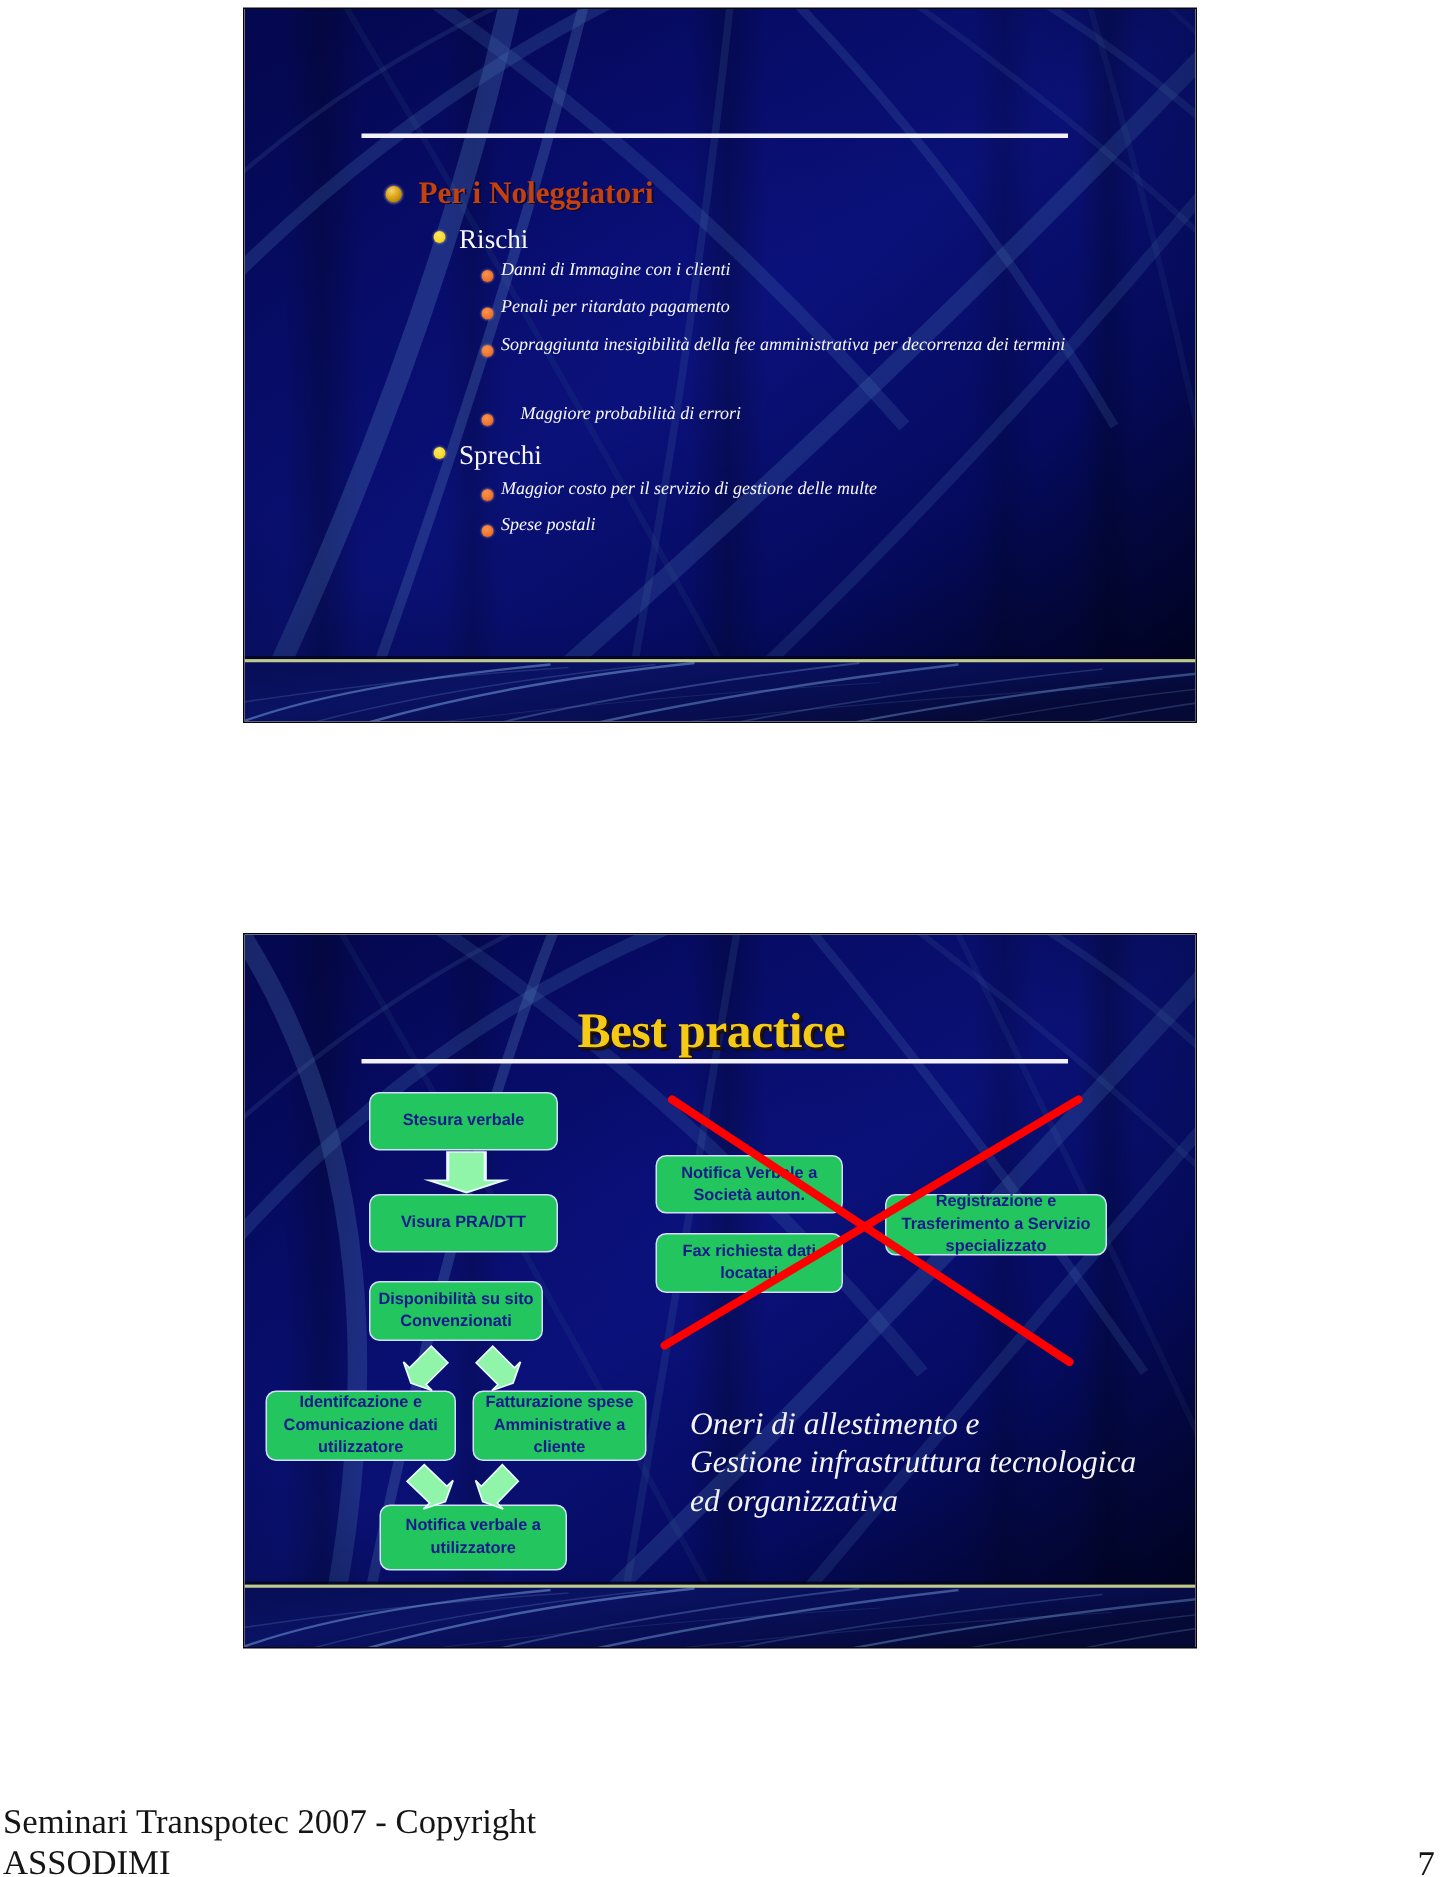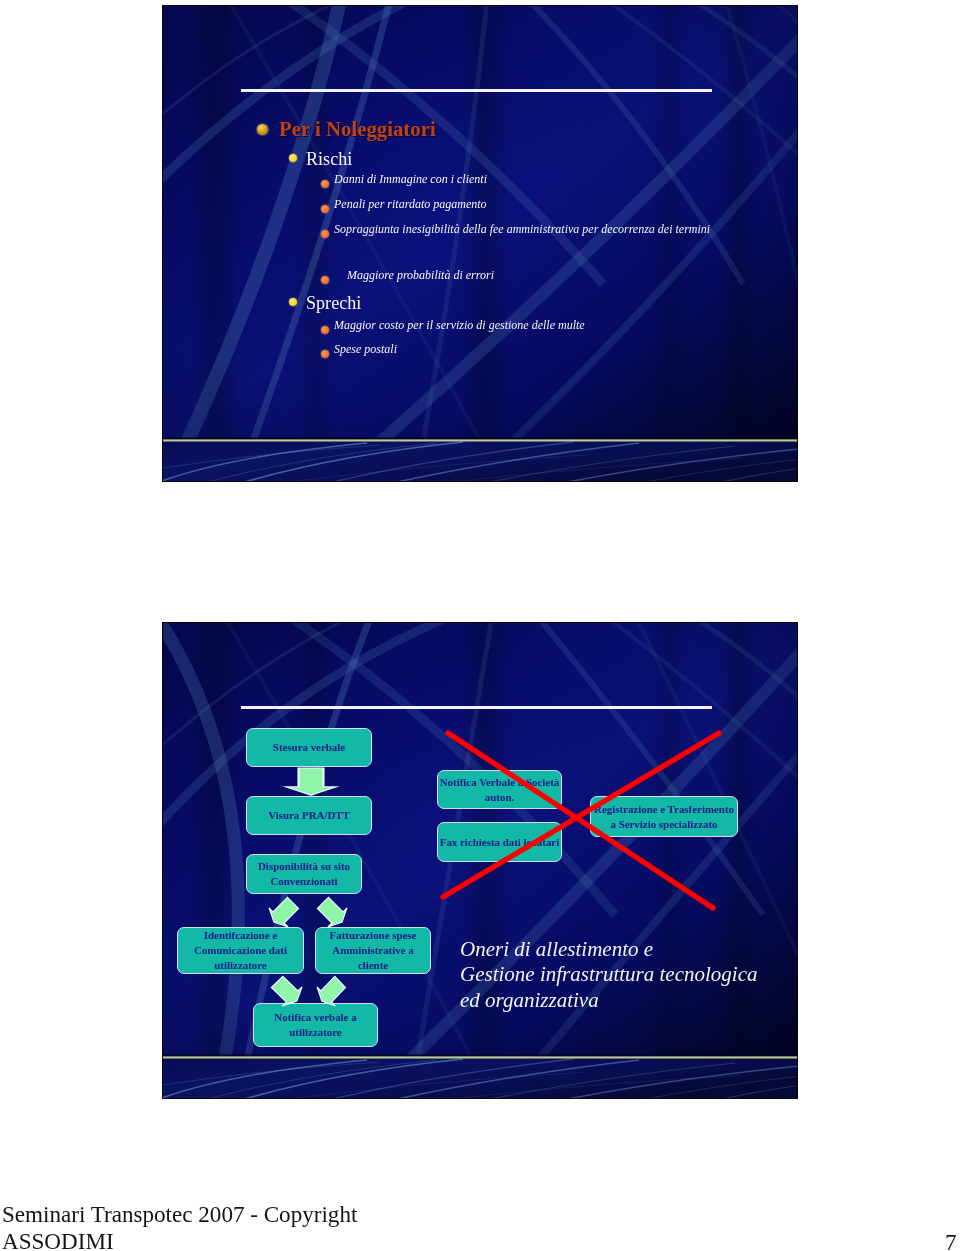--- a/index.html
+++ b/index.html
@@ -20,22 +20,22 @@
 
   
   .bt{position:absolute;color:#f7f7fb;font-family:"Liberation Serif",serif;}
   .bul{position:absolute;border-radius:50%;}
 
   .lvl1{color:#c2410c;font-weight:bold;font-size:20.8px;line-height:1.0;text-shadow:1.2px 1.2px 0 #05053a;}
   .lvl2{font-size:18.1px;line-height:1.0;}
   .lvl3{font-size:12px;line-height:1.285;font-style:italic;}
 
   
-  .box{position:absolute;background:#14b8a6;border:1.2px solid #d6dcfb;border-radius:7px;
-       color:#141a8c;font-family:Liberation Serif, serif;font-weight:bold;font-size:10.9px;
+  .box{position:absolute;background:#22c55e;border:1.2px solid #d6dcfb;border-radius:7px;
+       color:#141a8c;font-family:Liberation Sans, sans-serif;font-weight:bold;font-size:10.9px;
        display:flex;align-items:center;justify-content:center;text-align:center;line-height:1.35;
        box-sizing:border-box;}
   .ital{position:absolute;color:#f4f4f8;font-family:"Liberation Serif",serif;font-style:italic;font-size:21px;line-height:1.214;white-space:pre-line;}
 
   
   .footer{position:absolute;left:2px;top:1201px;width:380px;font-family:"Liberation Serif",serif;
           font-size:23.1px;color:#151515;line-height:1.19;}
   
   .pageno{position:absolute;left:945px;top:1229px;font-family:"Liberation Serif",serif;font-size:23.1px;color:#151515;}
 </style>
@@ -184,20 +184,21 @@
             <path d="M -14,464 Q 96,447 216,439" fill="none" stroke="#7aa5e2" stroke-width="1" opacity="0.2"></path>
             <path d="M 540,480 Q 604,466 648,461" fill="none" stroke="#7aa5e2" stroke-width="1.1" opacity="0.24"></path>
             <path d="M 96,480 Q 240,460 424,449" fill="none" stroke="#7aa5e2" stroke-width="0.8" opacity="0.14"></path>
             <path d="M 252,480 Q 404,462 578,452" fill="none" stroke="#7aa5e2" stroke-width="0.8" opacity="0.14"></path>
           </g>
           <rect x="0" y="431.4" width="634" height="2" fill="#03041f" opacity="0.85"></rect>
           <rect x="0" y="433.4" width="634" height="2.1" fill="#cfdb93" opacity="0.92"></rect>
         </g>
     </svg>
     <div class="content">
+      <div class="title" id="s2title" style="left: 222px; top: 47px; font-size: 33px; letter-spacing: -0.31px;">Best practice</div>
       <div class="title-rule" id="s2rule" style="left: 78px; top: 83px; width: 471px;"></div>
       <div id="s2diagram">
           <div class="box" style="left: 83px; top: 105px; width: 126px; height: 39px;">Stesura verbale</div>
           <div class="box" style="left: 83px; top: 173px; width: 126px; height: 39px;">Visura PRA/DTT</div>
           <div class="box" style="left: 83px; top: 231px; width: 116px; height: 40px;">Disponibilità su sito Convenzionati</div>
           <div class="box" style="left: 14px; top: 304px; width: 127px; height: 47px;">Identifcazione e Comunicazione dati utilizzatore</div>
           <div class="box" style="left: 152px; top: 304px; width: 116px; height: 47px;">Fatturazione spese Amministrative a cliente</div>
           <div class="box" style="left: 90px; top: 380px; width: 125px; height: 44px;">Notifica verbale a utilizzatore</div>
           <div class="box" style="left: 274px; top: 147px; width: 125px; height: 39px;">Notifica Verbale a Società auton.</div>
           <div class="box" style="left: 274px; top: 199px; width: 125px; height: 40px;">Fax richiesta dati locatari</div>

